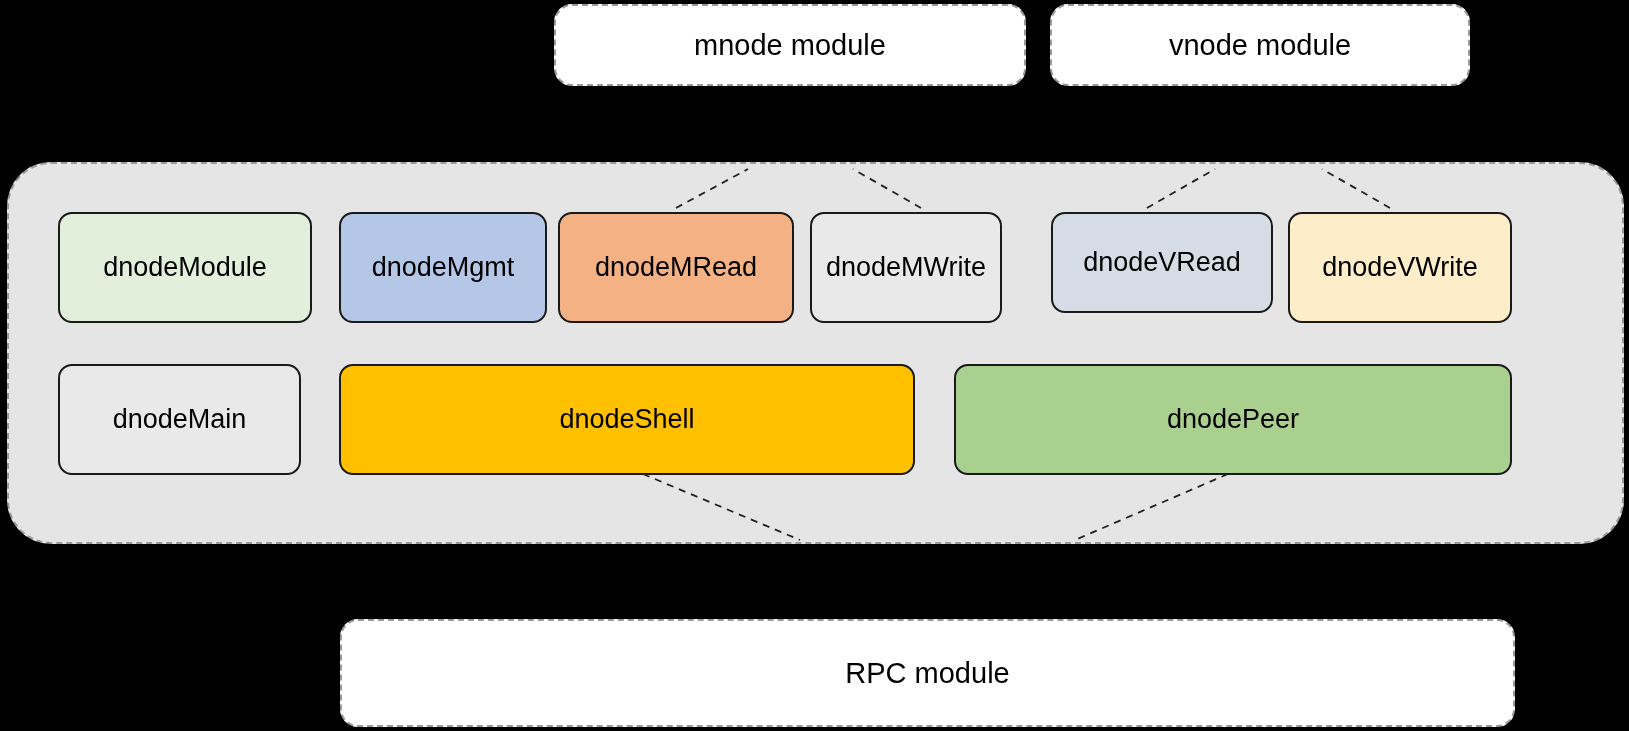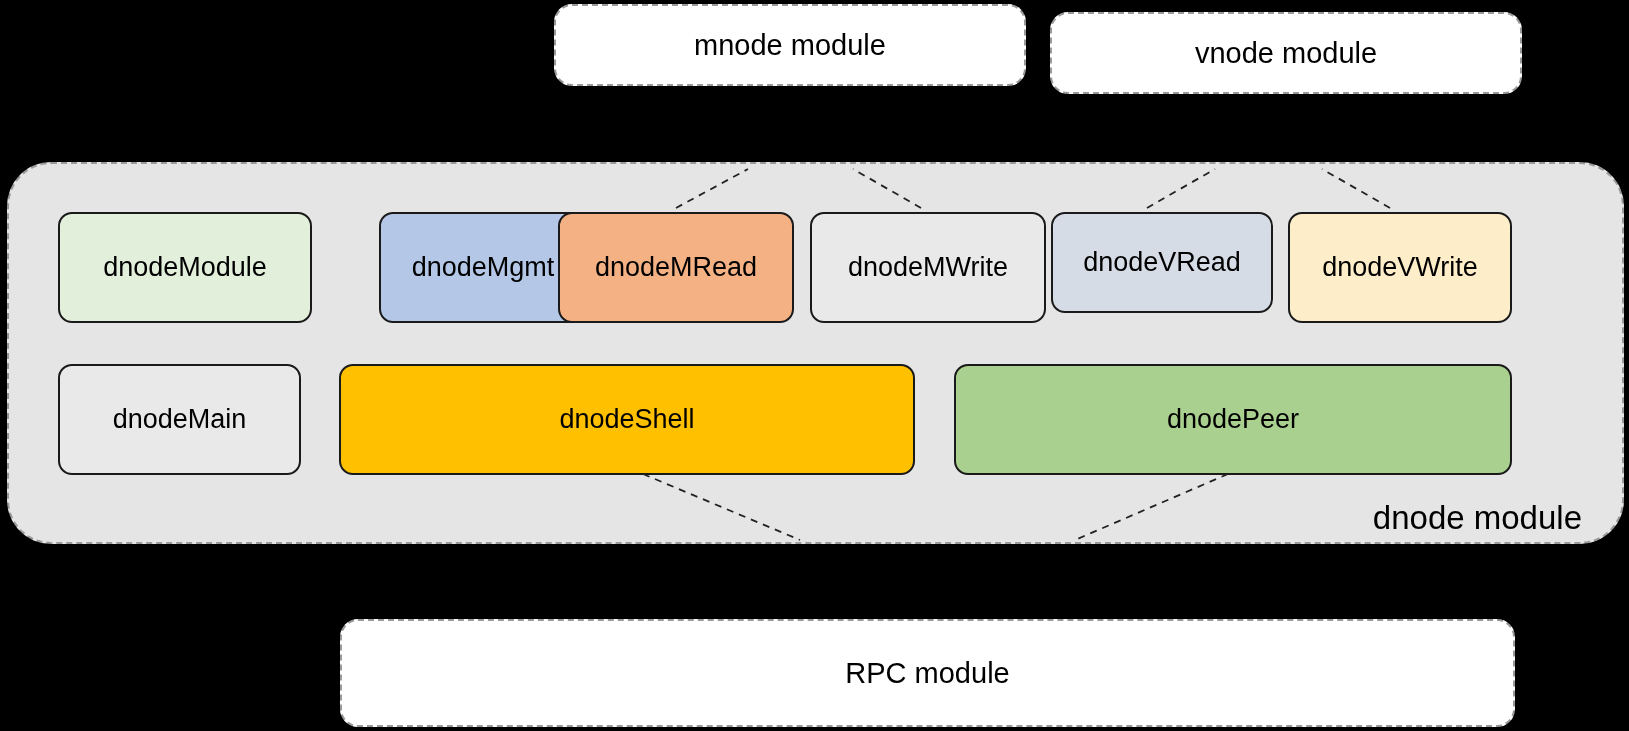--- a/index.html
+++ b/index.html
@@ -29,21 +29,21 @@
     justify-content: center;
   }
   .module-label {
     font-size: 29px;
     color: #000000;
     line-height: 1;
     white-space: nowrap;
   }
 
   #mnode-module { left: 554px;  top: 4px;   width: 472px; height: 82px; }
-  #vnode-module { left: 1050px; top: 12px;   width: 472px; height: 82px; text-align: right; }
+  #vnode-module { left: 1050px; top: 4px;   width: 420px; height: 82px; text-align: right; }
   #rpc-module   { left: 340px;  top: 619px; width: 1175px; height: 108px; }
 
   
   #dnode-module {
     position: absolute;
     left: 7px;
     top: 162px;
     width: 1617px;
     height: 382px;
     background: #e5e5e5;
@@ -101,29 +101,29 @@
   <div class="module-box" id="vnode-module">
     <span class="module-label">vnode module</span>
   </div>
 
   <div id="dnode-module">
 
     <div class="comp" style="left:49px; top:48px; width:254px; height:111px; background:#e2efda;">
       <span class="comp-label">dnodeModule</span>
     </div>
 
-    <div class="comp" style="left:330px; top:48px; width:208px; height:111px; background:#b4c7e7;margin-left:40px;">
+    <div class="comp" style="left:330px; top:48px; width:208px; height:111px; background:#b4c7e7;">
       <span class="comp-label">dnodeMgmt</span>
     </div>
 
     <div class="comp" style="left:549px; top:48px; width:236px; height:111px; background:#f4b183;">
       <span class="comp-label">dnodeMRead</span>
     </div>
 
-    <div class="comp" style="left:801px; top:48px; width:236px; height:111px; background:#e9e9e9;">
+    <div class="comp" style="left:801px; top:48px; width:192px; height:111px; background:#e9e9e9;">
       <span class="comp-label">dnodeMWrite</span>
     </div>
 
     <div class="comp" style="left:1042px; top:48px; width:222px; height:101px; background:#d6dce5;">
       <span class="comp-label">dnodeVRead</span>
     </div>
 
     <div class="comp" style="left:1279px; top:48px; width:224px; height:111px; background:#fdeec9;">
       <span class="comp-label">dnodeVWrite</span>
     </div>
@@ -133,21 +133,20 @@
     </div>
 
     <div class="comp" style="left:330px; top:200px; width:576px; height:111px; background:#ffc000;">
       <span class="comp-label">dnodeShell</span>
     </div>
 
     <div class="comp" style="left:945px; top:200px; width:558px; height:111px; background:#a9d08e;">
       <span class="comp-label">dnodePeer</span>
     </div>
 
-    <span id="dnode-module-label">dnode module</span>
   </div>
 
   <div class="module-box" id="rpc-module">
     <span class="module-label">RPC module</span>
   </div>
 
   <svg id="connectors" viewBox="0 0 1629 731" width="1629" height="731" xmlns="http://www.w3.org/2000/svg">
     <g stroke="#222222" stroke-width="1.8" stroke-dasharray="7,6" fill="none">
       <line x1="676" y1="208" x2="748" y2="169"></line>
       <line x1="921" y1="208" x2="853" y2="169"></line>

